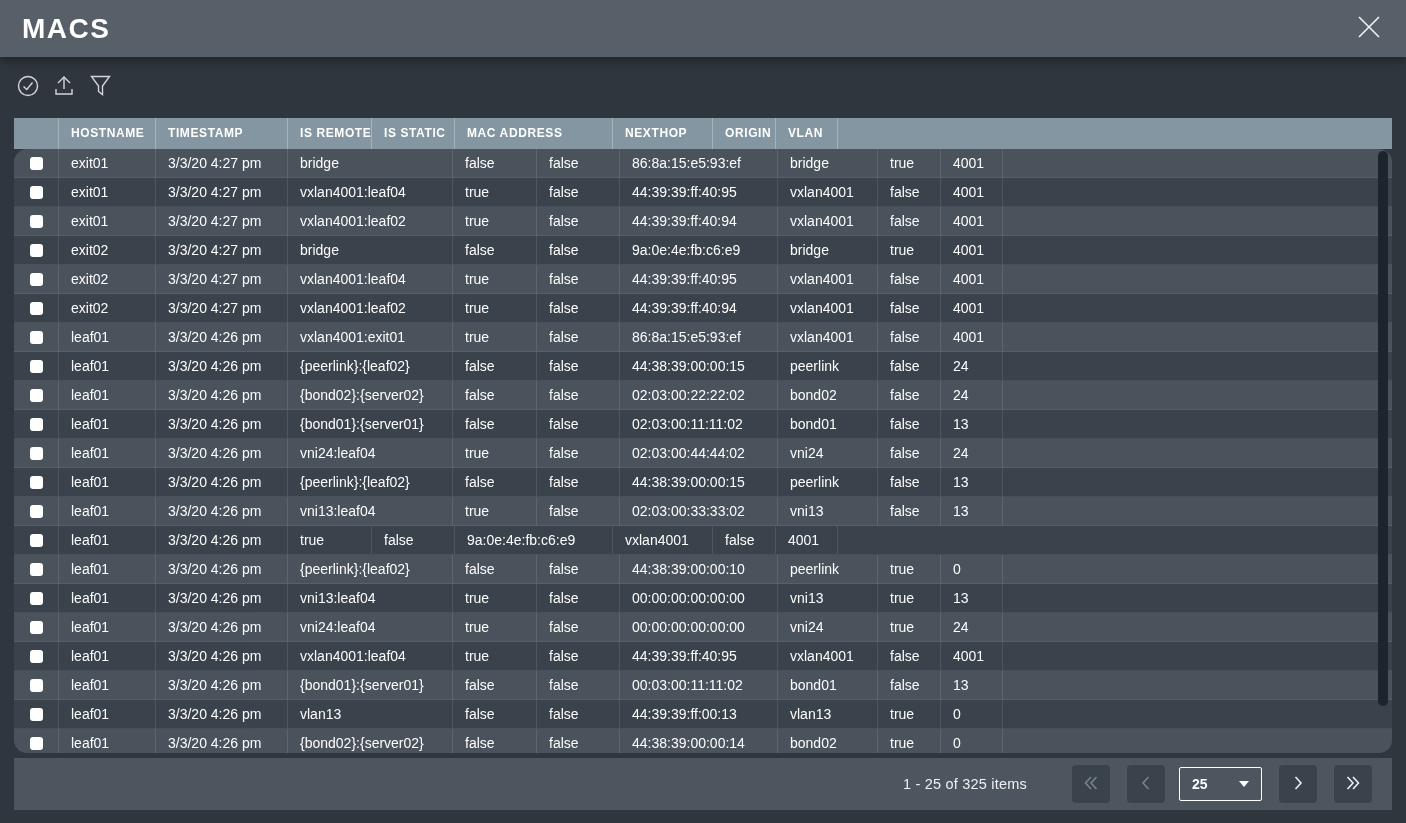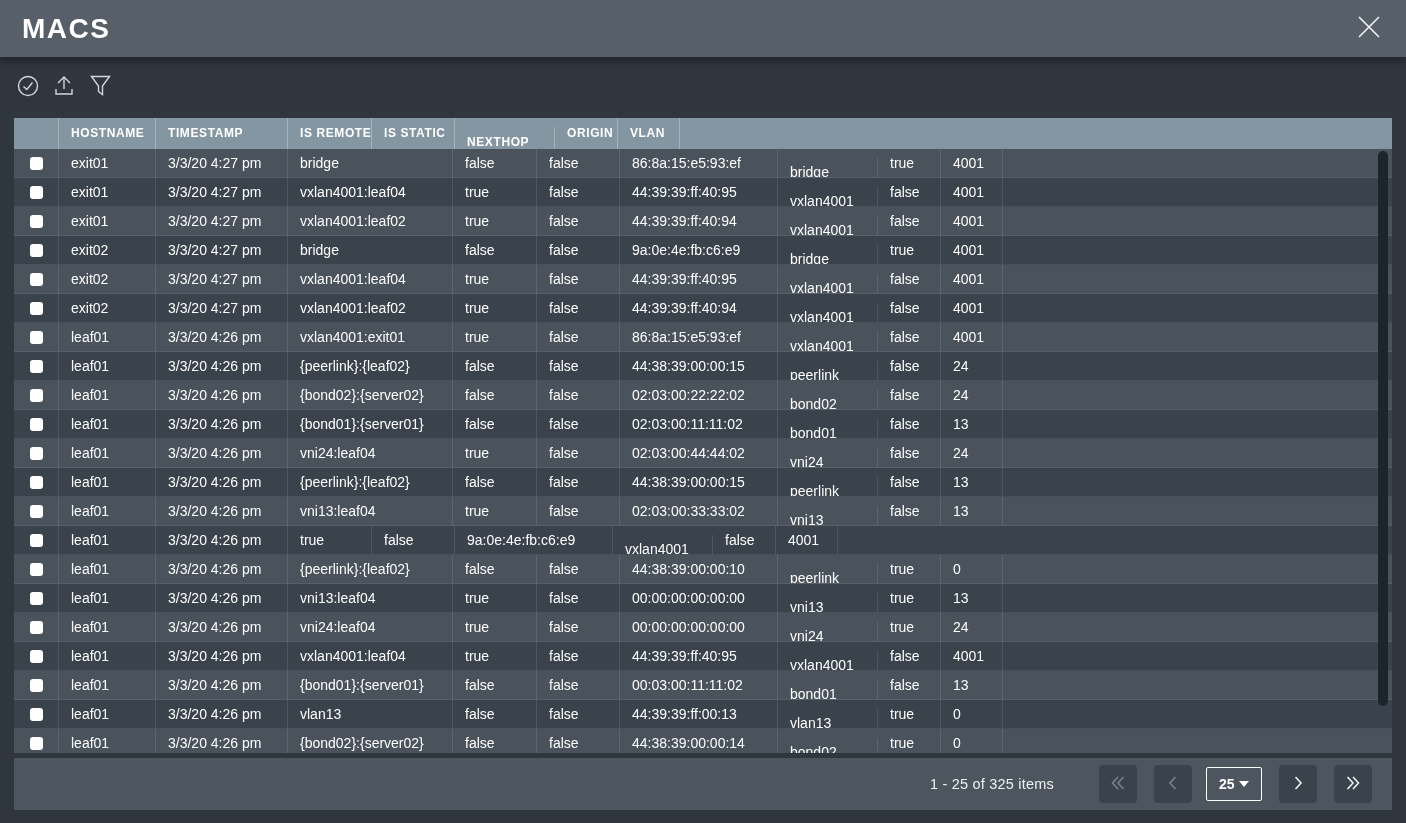--- a/index.html
+++ b/index.html
@@ -35,39 +35,39 @@
   .grid {
     margin:0 14px; width:1378px; position:relative;
   }
   .thead { display:flex; height:31px; background:#8496a1; }
   .thead .cell {
     font-size:12px; font-weight:700; letter-spacing:0.6px; color:#ffffff;
     line-height:31px; padding-left:12px; overflow:hidden; white-space:nowrap;
     border-right:1px solid rgba(255,255,255,0.28);
   }
   .thead .cell.c10 { border-right:none; }
-  .tbody { height:604px; overflow:hidden; }
+  .tbody { height:604px; overflow:hidden;border-radius:13px; }
   .trow { display:flex; height:29px; }
   .trow.odd  { background:#4a535c; }
   .trow.even { background:#3a434c; }
   .trow .cell {
     font-size:14px; color:#fdfdfd; line-height:28px; padding-left:12px;
     overflow:hidden; white-space:nowrap;
     border-right:1px solid rgba(255,255,255,0.10);
     border-bottom:1px solid rgba(255,255,255,0.07);
   }
   .trow .cell.c10 { border-right:none; }
   .c0 { width:45px; flex:none; padding-left:0 !important; display:flex; align-items:center; justify-content:center; }
   .c1 { width:97px;  flex:none; }
   .c2 { width:132px; flex:none; }
   .c3 { width:165px; flex:none; }
   .c4 { width:84px;  flex:none; }
   .c5 { width:83px;  flex:none; }
   .c6 { width:158px; flex:none; }
-  .c7 { width:100px; flex:none;margin-top:9px; }
+  .c7 { width:100px; flex:none; }
   .c8 { width:63px;  flex:none; }
   .c9 { width:62px;  flex:none; }
   .c10 { flex:1; }
   .checkbox {
     width:13px; height:13px; background:#ffffff; border-radius:3px; display:inline-block; cursor:pointer;
   }
   .vscroll-thumb {
     position:absolute; right:4px; top:33px; width:10px; height:555px;
     background:#1e242b; border-radius:6px;
   }
@@ -79,21 +79,21 @@
   }
   .pager-info { font-size:14.5px; color:#eef0f1; margin-right:28px; letter-spacing:0.2px; }
   .pg-btn {
     width:38px; height:38px; background:#3a434c; border-radius:4px; border:none;
     display:flex; align-items:center; justify-content:center; margin-left:17px; cursor:pointer;
   }
   .pg-btn svg { stroke-width:1.6; fill:none; }
   .pg-btn.disabled svg { stroke:#79828b; }
   .pg-btn.enabled svg { stroke:#eef0f2; }
   .pg-size {
-    height:33px; width:56px; border:1.5px solid #ffffff; border-radius:2px;
+    height:33px; width:83px; border:1.5px solid #ffffff; border-radius:2px;
     display:flex; align-items:center; justify-content:space-between;
     padding:16px 12px; margin-left:14px; cursor:pointer; background:transparent;
   }
   .pg-size .val { font-size:14px; font-weight:700; color:#ffffff; }
   .caret {
     width:0; height:0; border-left:5px solid transparent; border-right:5px solid transparent;
     border-top:6px solid #ffffff;
   }
 </style>
 </head>
@@ -138,20 +138,21 @@
   </div>
 </div>
 
 <div class="grid">
   <div class="thead">
       <div class="cell c0"></div>
       <div class="cell c1">HOSTNAME</div>
       <div class="cell c2">TIMESTAMP</div>
       <div class="cell c4">IS REMOTE</div>
       <div class="cell c5">IS STATIC</div>
+      <div class="cell c6">MAC ADDRESS</div>
       <div class="cell c7">NEXTHOP</div>
       <div class="cell c8">ORIGIN</div>
       <div class="cell c9">VLAN</div>
       <div class="cell c10"></div>
     </div>
   <div class="tbody">
       <div class="trow odd">
         <div class="cell c0">
           <span class="checkbox"></span>
         </div>

